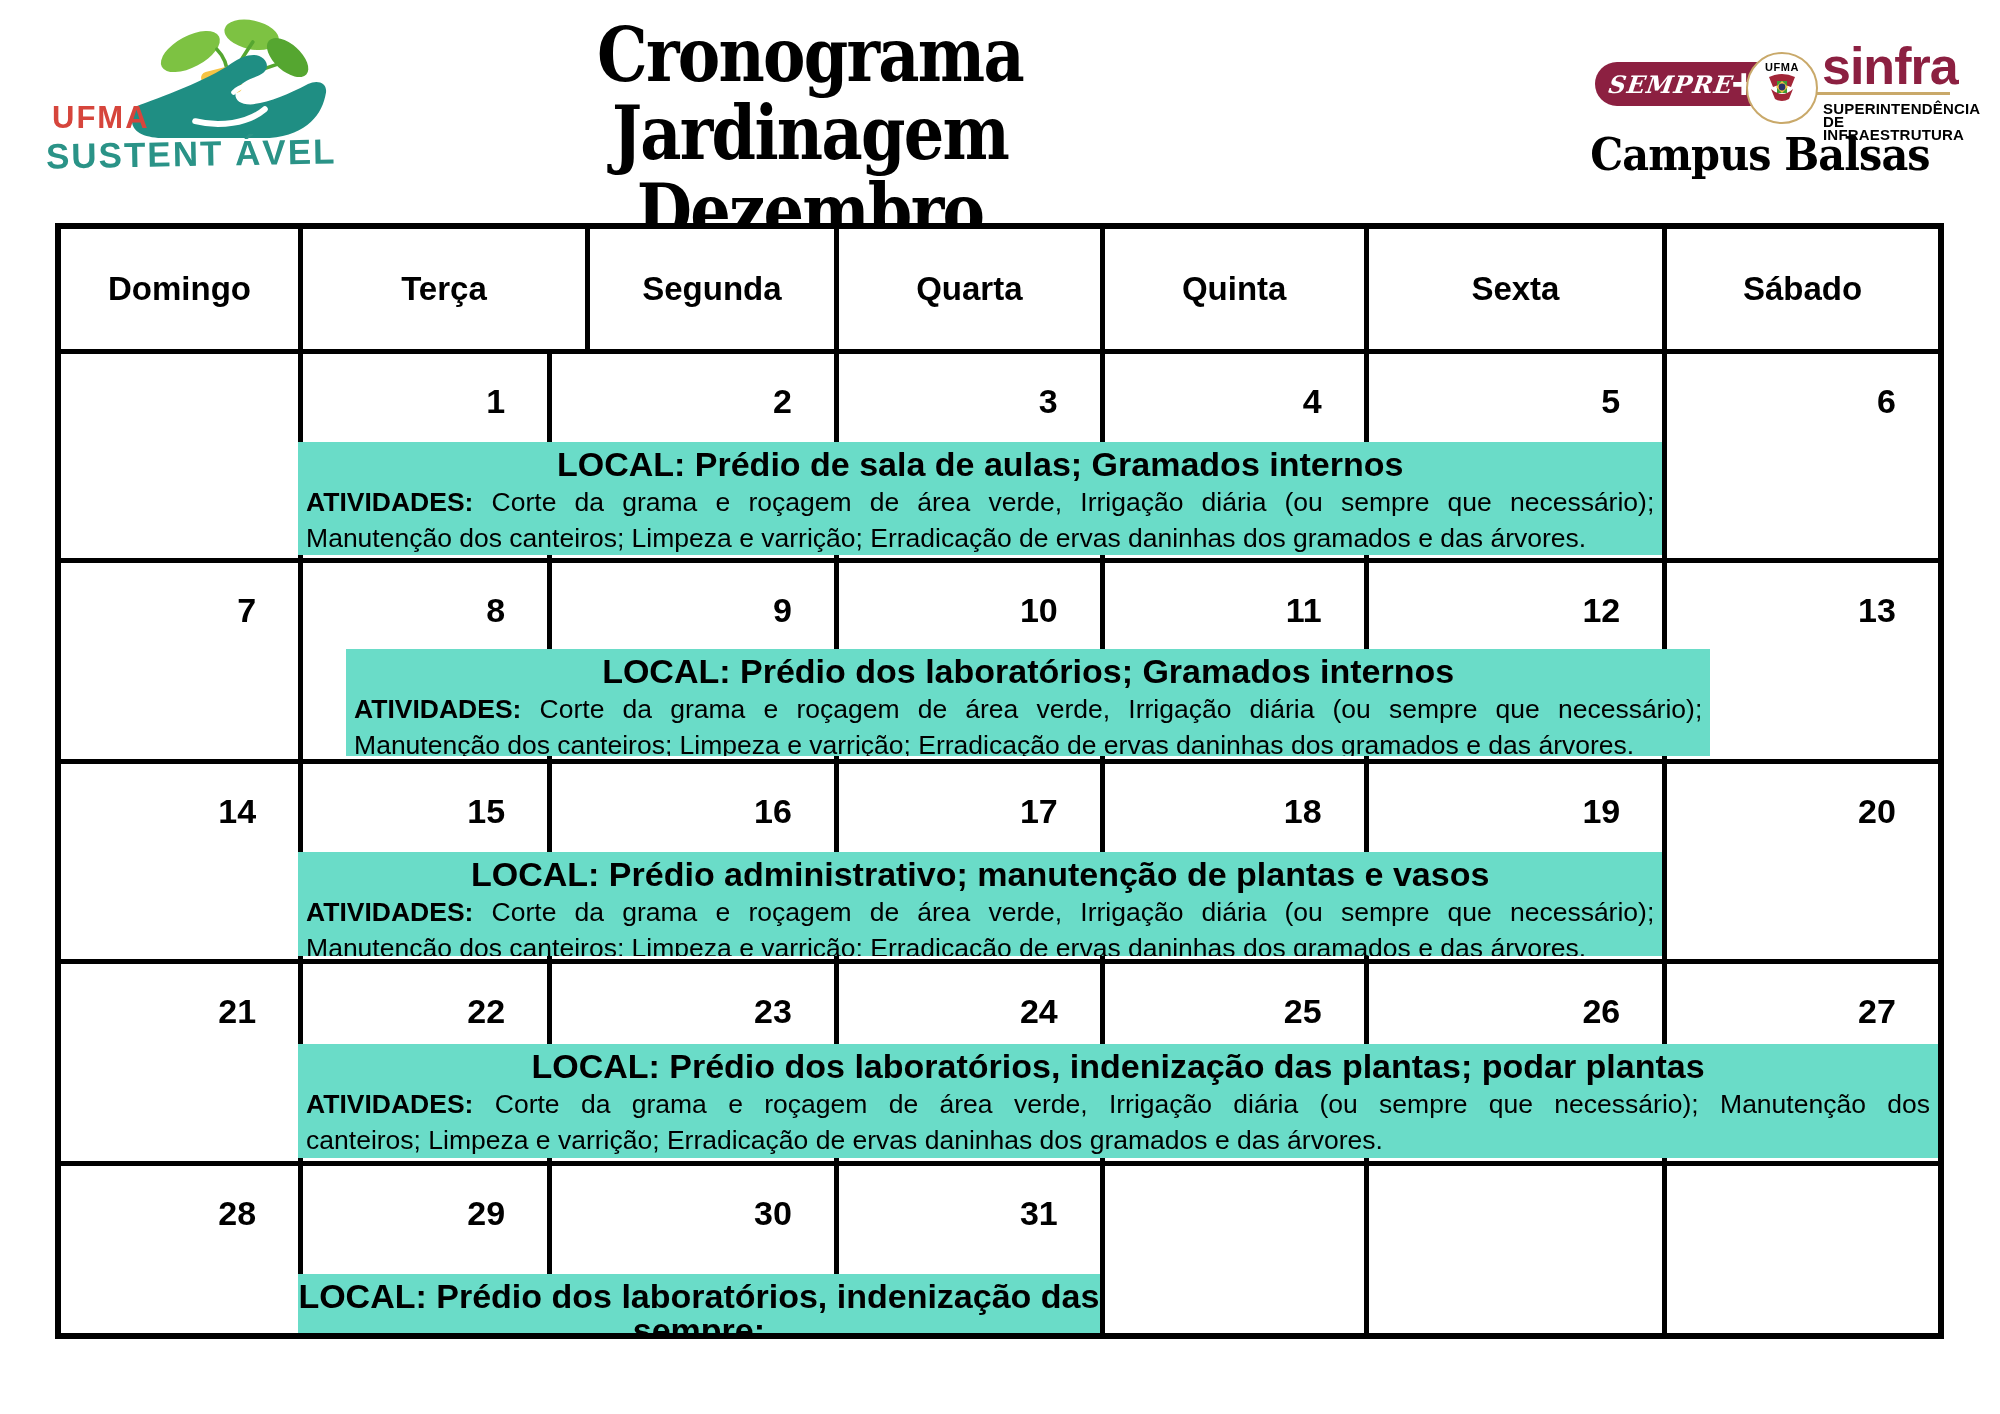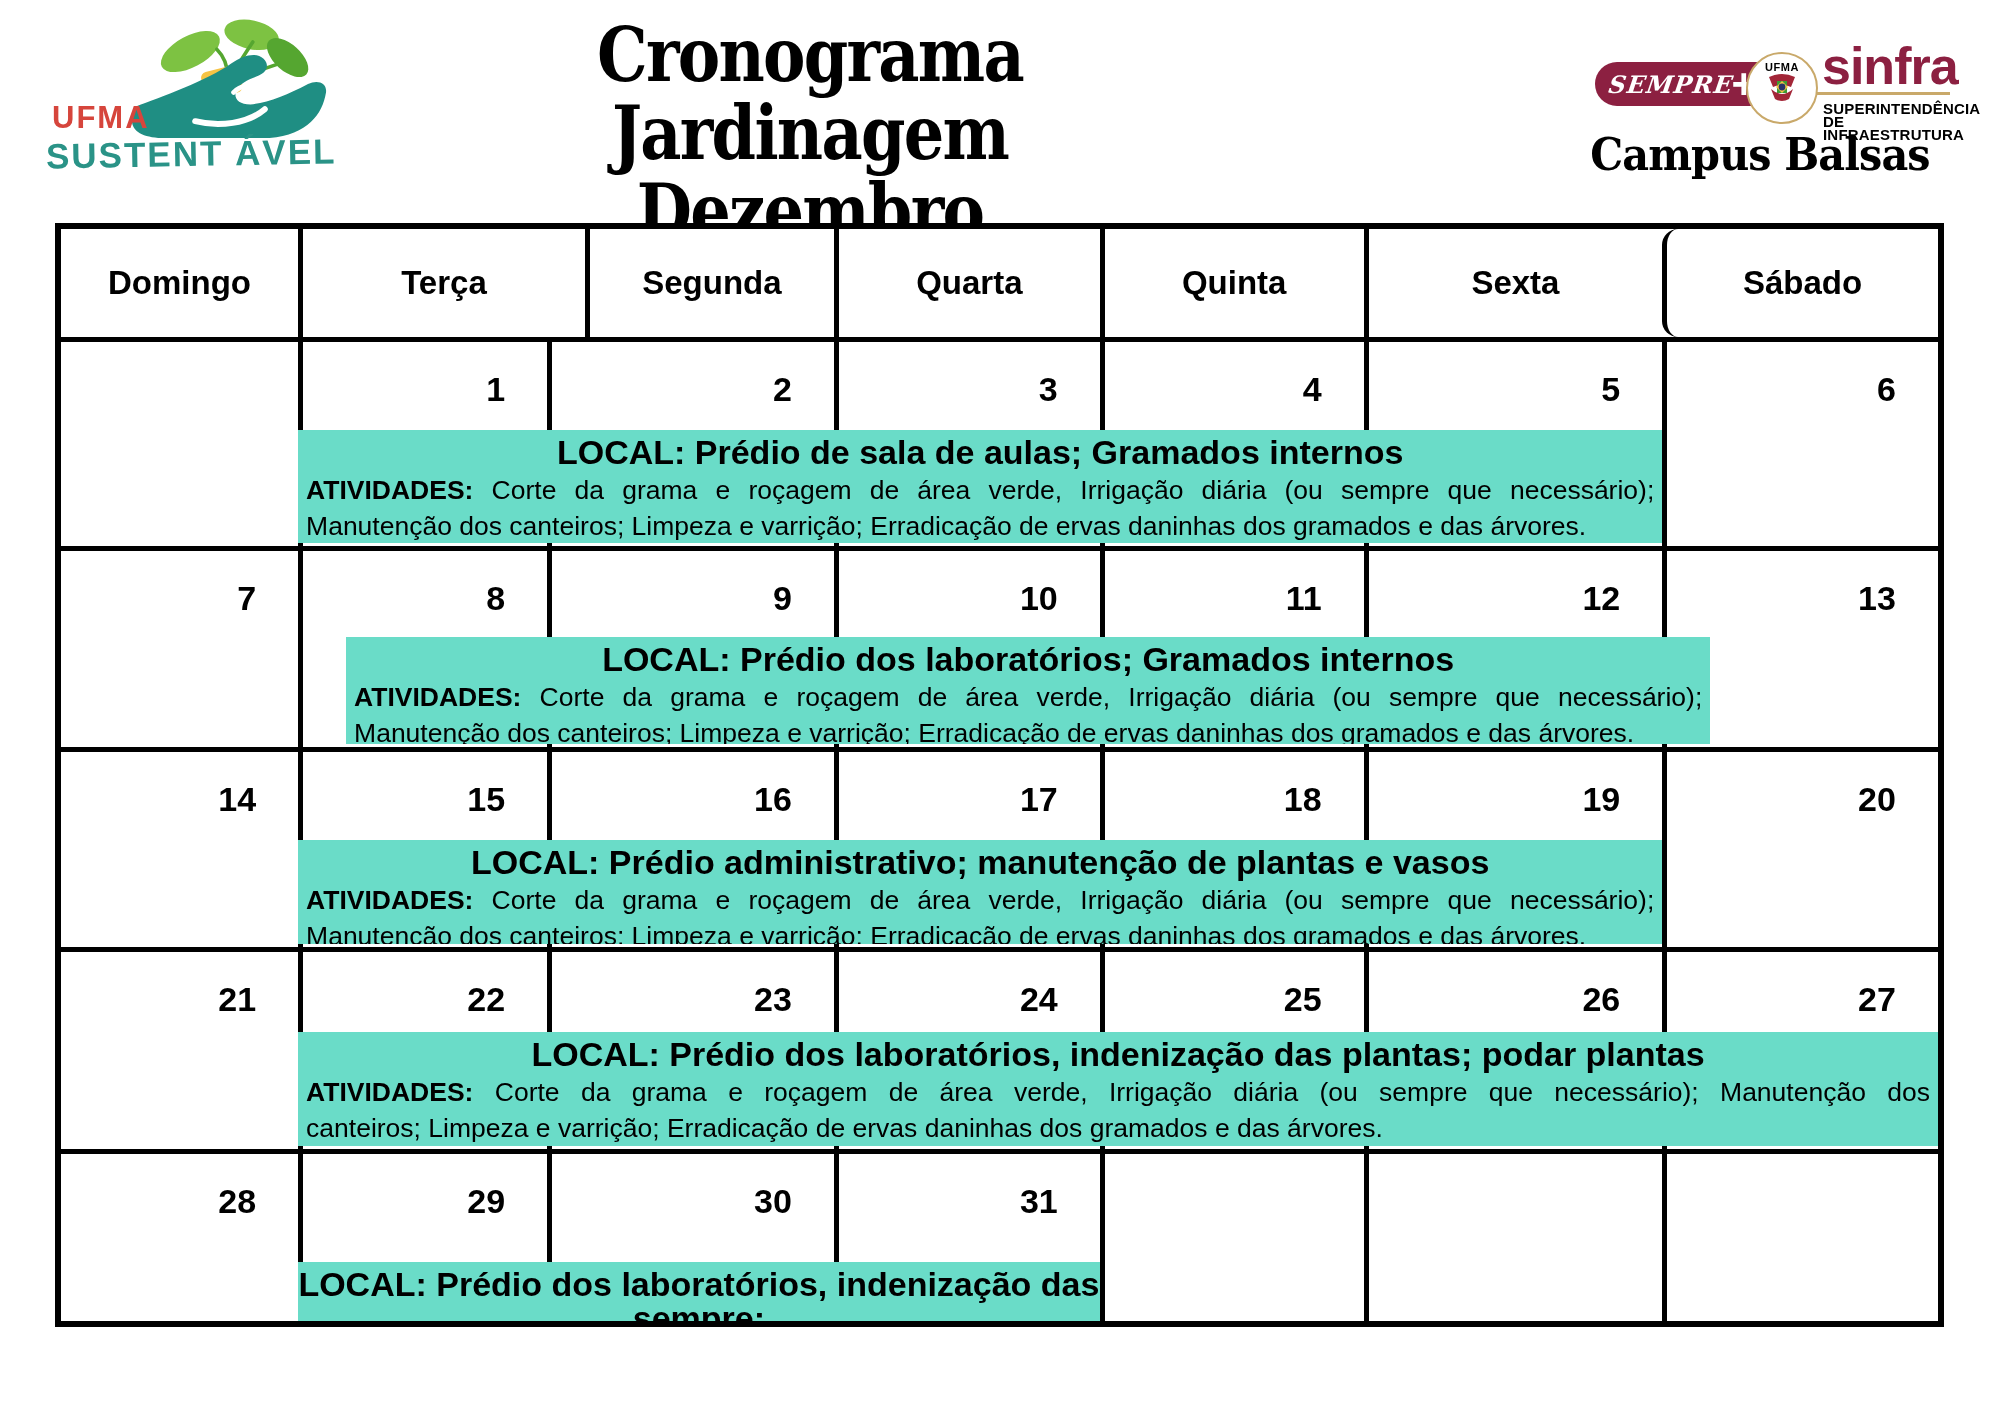--- a/index.html
+++ b/index.html
@@ -115,28 +115,28 @@
     </div>
     <div class="wordmark">sinfra</div>
     <div class="wordmark-sub">
       <span>SUPERINTENDÊNCIA DE</span><br>
       <span>INFRAESTRUTURA</span>
     </div>
     <div class="campus">Campus Balsas</div>
   </div>
 
   <div id="calendar">
-      <div class="cal-row" style="height: 108px;">
+      <div class="cal-row" style="height: 120px;">
         <div class="cal-cell head-cell" style="width: 12.63%;">Domingo</div>
         <div class="cal-cell head-cell" style="width: 15.28%;">Terça</div>
         <div class="cal-cell head-cell" style="width: 13.27%;">Segunda</div>
         <div class="cal-cell head-cell" style="width: 14.16%;">Quarta</div>
         <div class="cal-cell head-cell" style="width: 14.06%;">Quinta</div>
         <div class="cal-cell head-cell" style="width: 15.91%;">Sexta</div>
-        <div class="cal-cell head-cell" style="width: 14.69%; border-radius: 16px;">Sábado</div>
+        <div class="cal-cell head-cell" style="width: 14.69%;">Sábado</div>
       </div>
       <div class="cal-row" style="height: 209px;">
         <div class="cal-cell date-cell" style="width: 12.63%;"></div>
         <div class="cal-cell date-cell" style="width: 13.27%;">1</div>
         <div class="cal-cell date-cell" style="width: 15.28%;">2</div>
         <div class="cal-cell date-cell" style="width: 14.16%;">3</div>
         <div class="cal-cell date-cell" style="width: 14.06%;">4</div>
         <div class="cal-cell date-cell" style="width: 15.91%;">5</div>
         <div class="cal-cell date-cell" style="width: 14.69%;">6</div>
         <div class="banner" style="left: 12.63%; width: 72.68%; top: 88px; bottom: 3px;">

